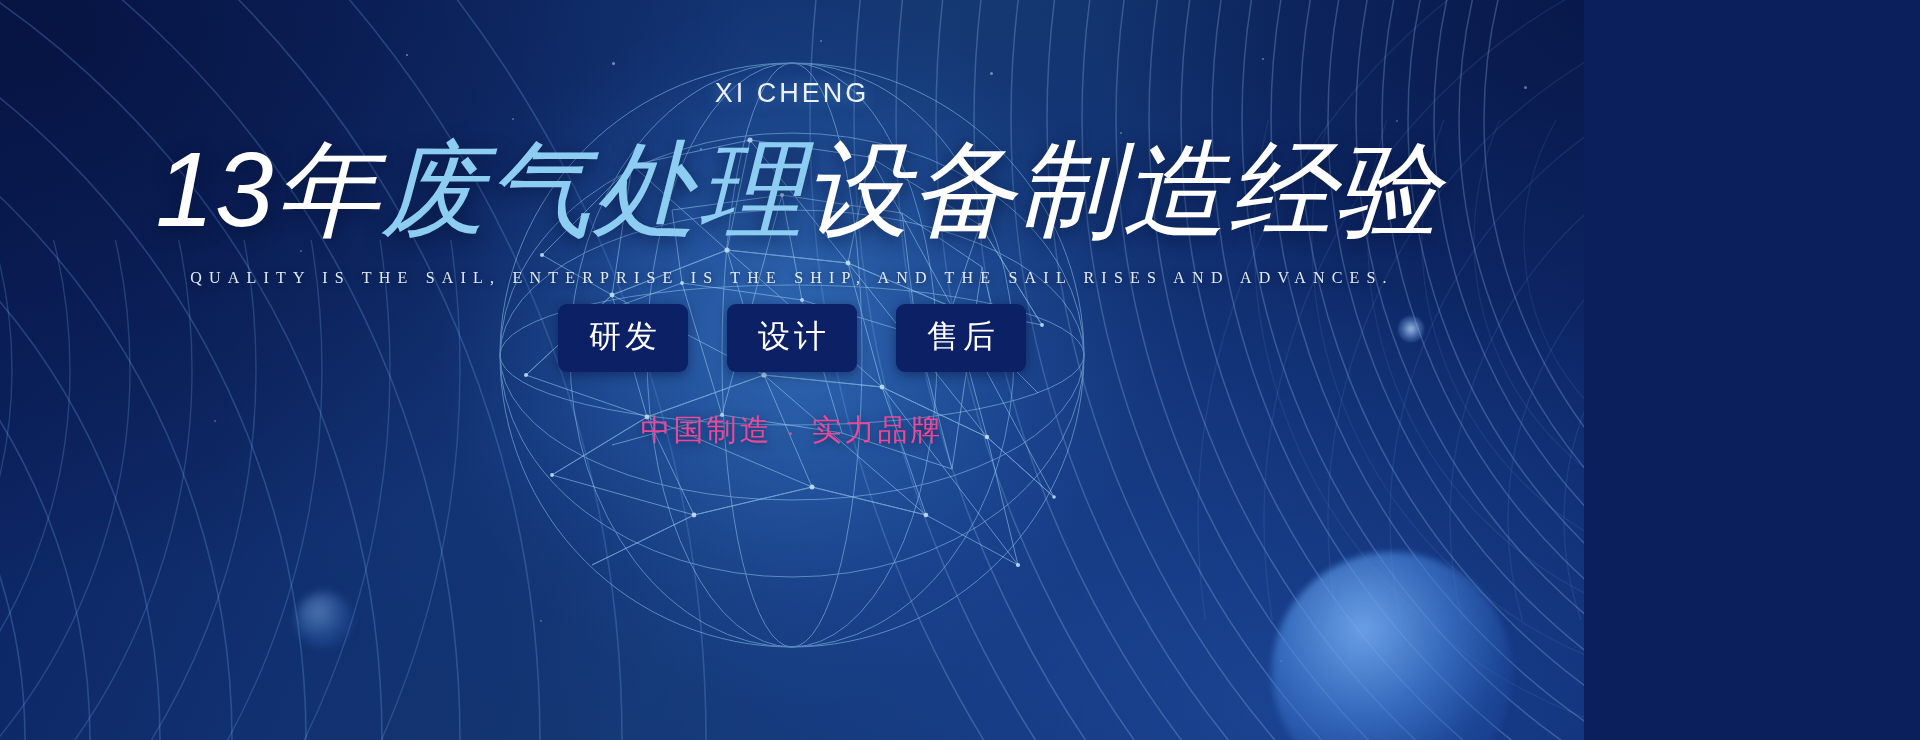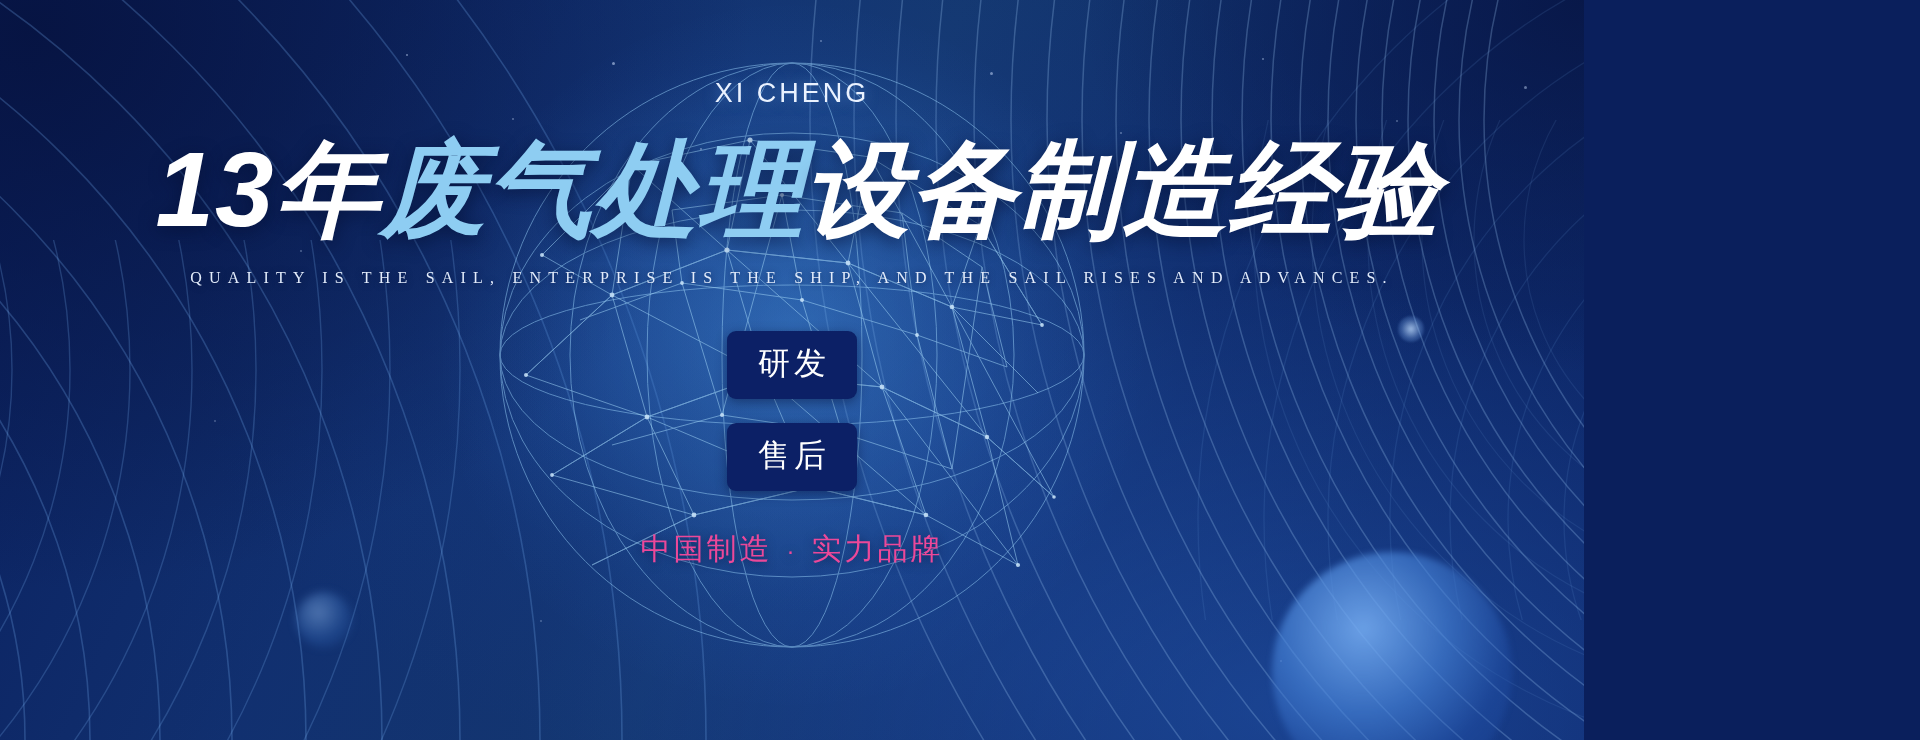--- a/index.html
+++ b/index.html
@@ -113,21 +113,21 @@
     font-style:italic;
     letter-spacing:2px;
     text-shadow:0 2px 10px rgba(5,20,60,.65);
     white-space:nowrap;
   }
   .subline-text .gap { display:inline-block; width:20px; }
 
   .headline {
     margin-top:22px;
     font-size:105px;
-    font-weight:bold;
+    font-weight:normal;
     font-style:italic;
     letter-spacing:1px;
     line-height:1.12;
     white-space:nowrap;
     text-shadow:0 4px 18px rgba(4,16,54,.7);
     margin-left:12px;
   }
   .headline .w { color:#ffffff; }
   .headline .b { color:#8ecdf2; }
 
@@ -135,22 +135,22 @@
     margin-top:20px;
     color:#e3ecfb;
     font-family:"Liberation Serif", serif;
     font-size:16px;
     letter-spacing:7.2px;
     white-space:nowrap;
     text-shadow:0 1px 6px rgba(6,20,60,.7);
   }
 
   .pills {
-    margin-top:44px;
-    display:flex; gap:24px;flex-direction:column;
+    margin-top:17px;
+    display:flex; gap:39px;
   }
   .pill {
     background:#0c2066;
     color:#ffffff;
     font-size:32px;
     letter-spacing:4px;
     padding:11px 27px 13px 31px;
     border-radius:9px;
     box-shadow:0 3px 12px rgba(4,14,48,.45);
     white-space:nowrap;
@@ -359,19 +359,20 @@
 
     <div class="brand-en">XI CHENG</div>
 
 
     <div class="headline"><span class="w">13年</span><span class="b">废气处理</span><span class="w">设备制造经验</span></div>
 
     <div class="tagline">QUALITY IS THE SAIL, ENTERPRISE IS THE SHIP, AND THE SAIL RISES AND ADVANCES.</div>
 
     <div class="pills">
       <span class="pill">研发</span>
+      <span class="pill">设计</span>
       <span class="pill">售后</span>
     </div>
 
     <div class="footnote"><span>中国制造</span><span class="sep">·</span><span>实力品牌</span></div>
 
   </div>
 </div>
 
 </body></html>

